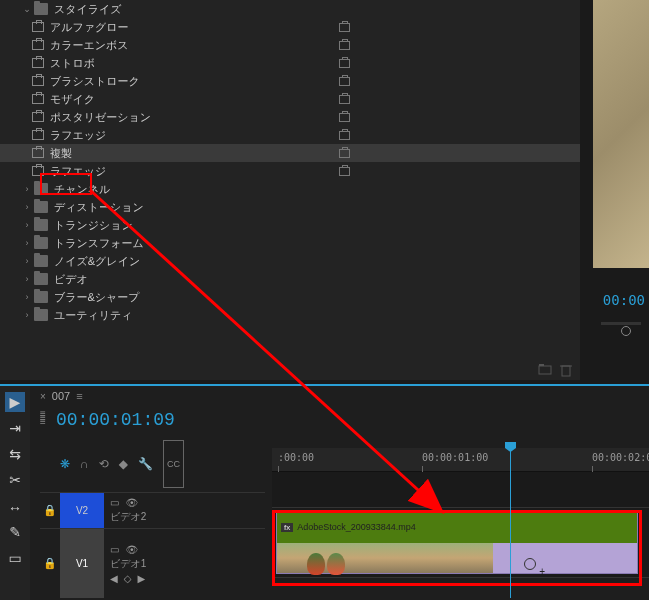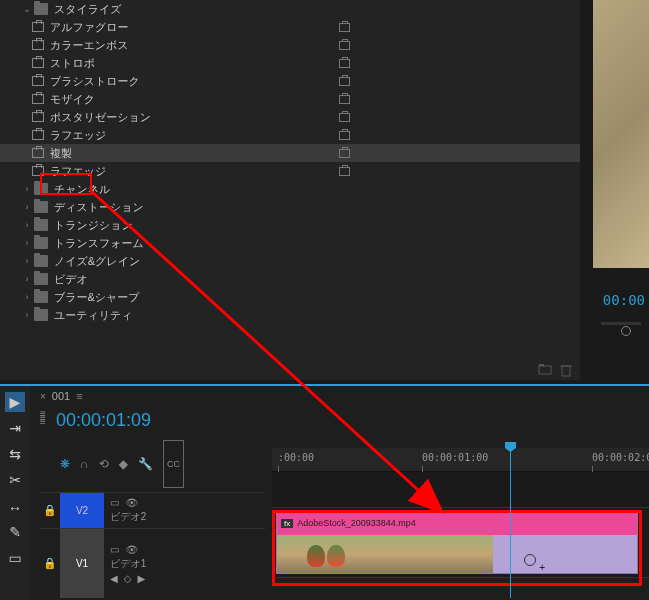--- a/index.html
+++ b/index.html
@@ -38,21 +38,21 @@
 
 
 .timeline-panel { position: absolute; top: 386px; left: 0; width: 649px; height: 214px; background: #1e1e1e; }
 
 .tools-col { position: absolute; left: 0; top: 0; width: 30px; height: 214px; background: #232323; display: flex; flex-direction: column; align-items: center; gap: 6px; padding-top: 6px; }
 .tool { width: 20px; height: 20px; display: flex; align-items: center; justify-content: center; color: #ccc; font-size: 14px; cursor: pointer; }
 .tool.active { background: #2a5f8f; }
 
 .seq-header { position: absolute; top: 4px; left: 40px; display: flex; align-items: center; gap: 6px; color: #aaa; font-size: 11px; }
 .close-x { color: #888; font-size: 10px; }
-.timecode-main { position: absolute; top: 24px; left: 56px; color: #2a9fd6; font-family: Liberation Sans, sans-serif; font-size: 18px; }
+.timecode-main { position: absolute; top: 24px; left: 56px; color: #2a9fd6; font-family: Liberation Mono, monospace; font-size: 18px; }
 .menu-burger { position: absolute; top: 26px; left: 40px; color: #888; font-size: 10px; line-height: 4px; }
 
 .track-controls { position: absolute; top: 50px; left: 40px; width: 225px; }
 .ctrl-icons { display: flex; gap: 10px; padding: 4px 20px; color: #888; font-size: 12px; align-items: center; }
 .track-row { display: flex; align-items: center; height: 36px; border-top: 1px solid #333; }
 .track-row.tall { height: 70px; }
 .lock { width: 20px; text-align: center; color: #888; }
 .trk-label { width: 44px; text-align: center; background: #1d4ed8; height: 100%; display: flex; align-items: center; justify-content: center; font-size: 10px; }
 .trk-label.active { background: #404040; color: #fff; }
 .trk-toggles { display: flex; flex-direction: column; padding: 2px 6px; gap: 2px; }
@@ -63,21 +63,21 @@
 .ruler-tick { position: absolute; top: 4px; font-size: 10px; color: #999; font-family: monospace; text-align: right; }
 .ruler-tick:before { content: ''; position: absolute; top: 14px; left: 0; width: 1px; height: 6px; background: #666; }
 .playhead { position: absolute; top: 62px; width: 1px; height: 150px; background: #2a9fd6; z-index: 5; }
 .playhead:before { content: ''; position: absolute; top: -6px; left: -5px; width: 11px; height: 10px; background: #2a9fd6; clip-path: polygon(0 0, 100% 0, 100% 60%, 50% 100%, 0 60%); }
 
 .track-area { position: absolute; top: 86px; left: 272px; right: 0; }
 .track-lane { height: 36px; background: #1a1a1a; border-bottom: 1px solid #333; position: relative; }
 .track-lane.tall { height: 70px; }
 
 .clip { position: absolute; top: 2px; left: 4px; height: 64px; background: #b4a3d6; border: 1px solid #8b7bb5; display: flex; flex-direction: column; }
-.clip-header { background: #ec4899; height: 24px; display: flex; align-items: center; padding: 0 4px; font-size: 9px; color: #222; }
+.clip-header { background: #4d7c0f; height: 16px; display: flex; align-items: center; padding: 16px 4px; font-size: 9px; color: #222; }
 .fx-badge { background: #333; color: #eee; padding: 0 3px; margin-right: 4px; font-size: 8px; }
 .clip-thumb { flex: 1; background: linear-gradient(90deg, #8a9b6a 0%, #a8956b 30%, #7a8a5c 60%, #b4a3d6 60%, #b4a3d6 100%); position: relative; }
 .thumb-img { position: absolute; left: 0; top: 0; width: 60%; height: 100%; background: linear-gradient(180deg, #9db07a 0%, #c4a574 50%, #8a7a5c 100%); }
 .bird { position: absolute; width: 18px; height: 22px; border-radius: 50% 50% 40% 40%; }
 .bird.b1 { left: 30px; top: 10px; background: linear-gradient(180deg, #4a7a3a, #d4442a); }
 .bird.b2 { left: 50px; top: 10px; background: linear-gradient(180deg, #5a8a4a, #e4543a); }
 .drop-cursor { position: absolute; right: 28%; top: 50%; width: 12px; height: 12px; border: 1px solid #333; border-radius: 50%; }
 .drop-cursor:after { content: '+'; position: absolute; right: -10px; bottom: -8px; font-size: 10px; color: #222; }
 
 #hl2 { top: 510px; left: 272px; width: 370px; height: 76px; border-width: 3px; }
@@ -234,21 +234,21 @@
     <div class="tool">⇥</div>
     <div class="tool">⇆</div>
     <div class="tool">✂</div>
     <div class="tool">↔</div>
     <div class="tool">✎</div>
     <div class="tool">▭</div>
   </div>
 
   <div class="seq-header">
     <span class="close-x">×</span>
-    <span>001</span>
+    <span>007</span>
     <span style="color:#888;">≡</span>
   </div>
   <div class="menu-burger">≡<br>≡<br>≡</div>
   <div class="timecode-main">00:00:01:09</div>
 
   <div class="track-controls">
     <div class="ctrl-icons">
       <span style="color:#2a9fd6;">❋</span>
       <span>∩</span>
       <span>⟲</span>

